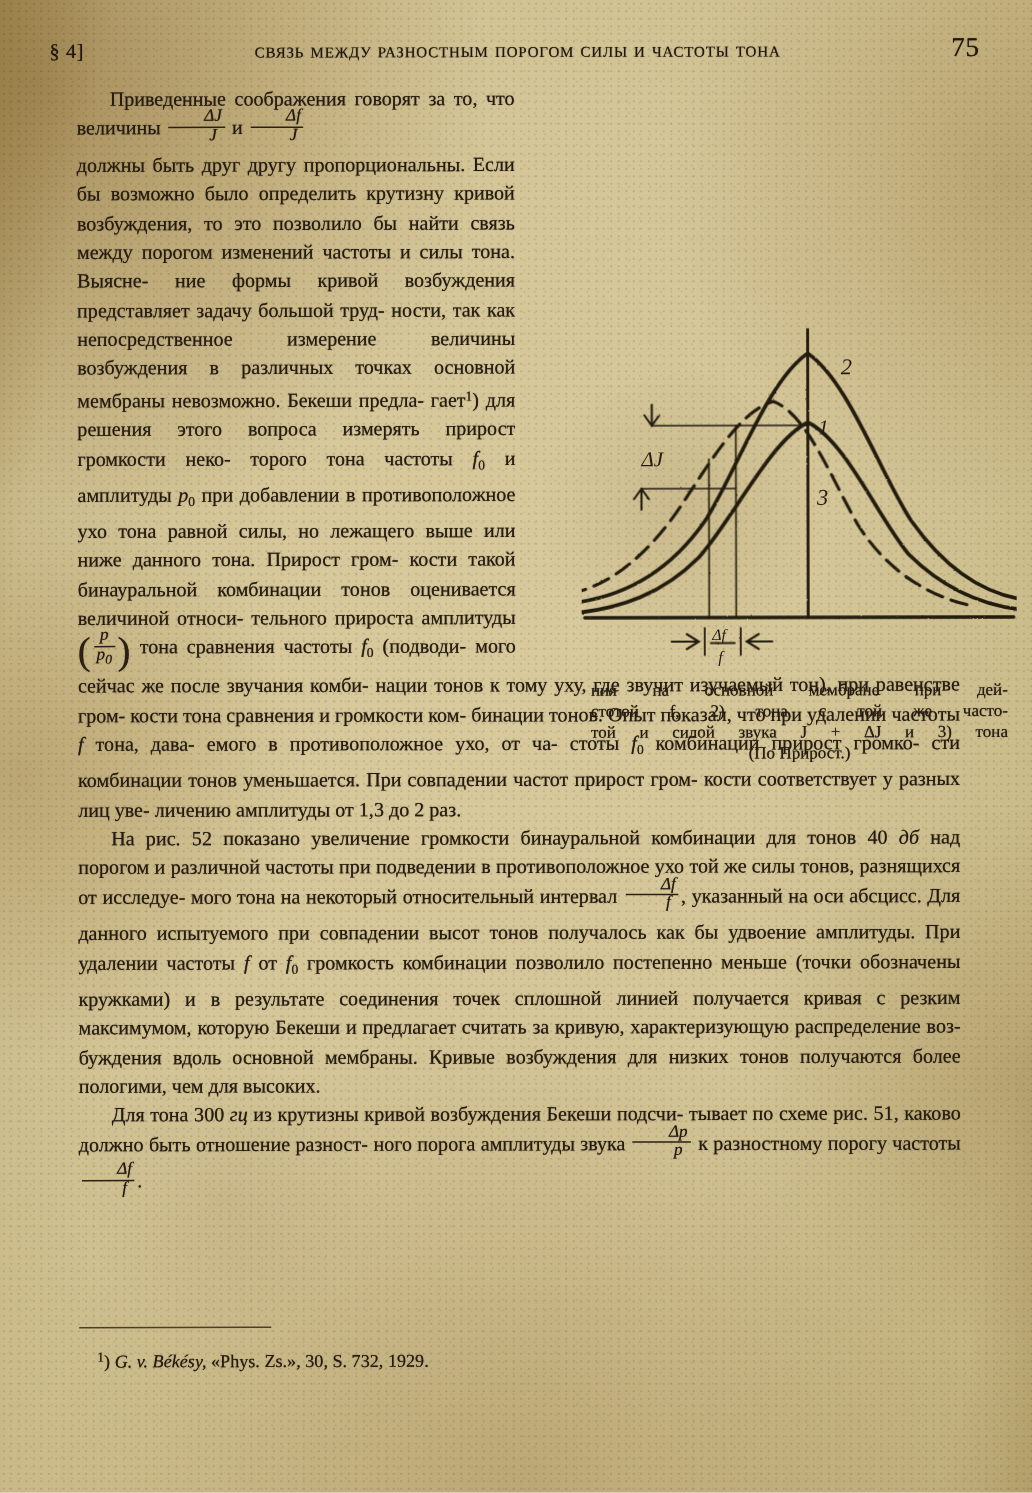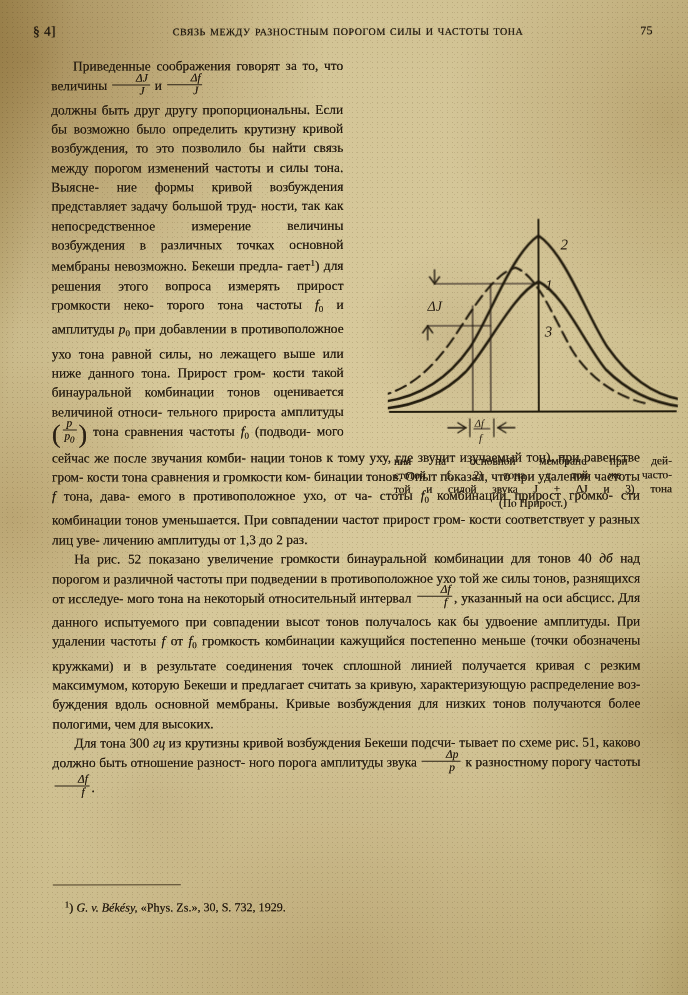--- a/index.html
+++ b/index.html
@@ -66,21 +66,21 @@
   .runhead .sec { font-size: 13.5px; white-space: nowrap; }
   .runhead .ttl {
     flex: 1;
     text-align: center;
     font-variant: small-caps;
     text-transform: lowercase;
     font-size: 14.4px;
     letter-spacing: .55px;
     padding: 0 6px;
   }
-  .runhead .pg { font-size: 12px; }
+  .runhead .pg { font-size: 18px; }
 
   
   .body {
     position: absolute;
     left: 52px; top: 56px;
     width: 588px;
     font-size: 13.4px;
     line-height: 19.35px;
     text-align: justify;
     text-justify: inter-word;
@@ -243,21 +243,21 @@
         <span>мого тона на некоторый относительный интервал</span>
         <span class="frac">
           <span class="num">Δf</span>
           <span class="den">f</span>
         </span><span>, указанный   на</span>
         <span>оси абсцисс. Для данного испытуемого при совпадении высот тонов</span>
         <span>получалось как бы удвоение амплитуды. При удалении частоты</span>
         <i>f</i>
         <span>от</span>
         <i>f</i><span class="sub">0</span>
-        <span>громкость комбинации кажущийся постепенно меньше (точки</span>
+        <span>громкость комбинации позволило постепенно меньше (точки</span>
         <span>обозначены кружками) и в результате соединения точек сплошной</span>
         <span>линией получается кривая с резким максимумом, которую Бекеши и</span>
         <span>предлагает считать за кривую, характеризующую распределение воз-</span>
         <span>буждения вдоль основной мембраны. Кривые возбуждения для низких</span>
         <span>тонов получаются более пологими, чем для высоких.</span>
       </p>
 
       <p class="ind">
         <span>Для тона 300</span>
         <i>гц</i>

